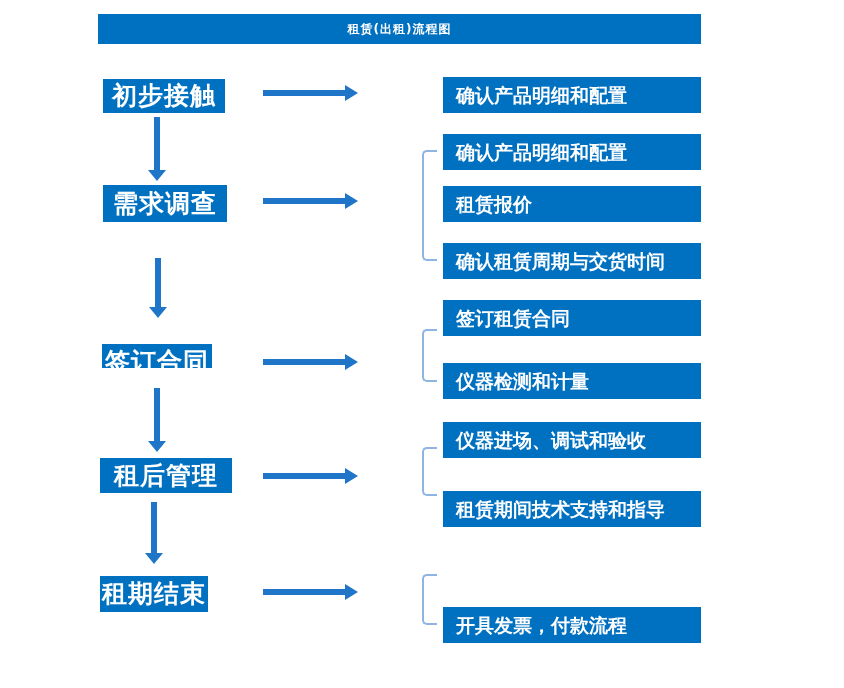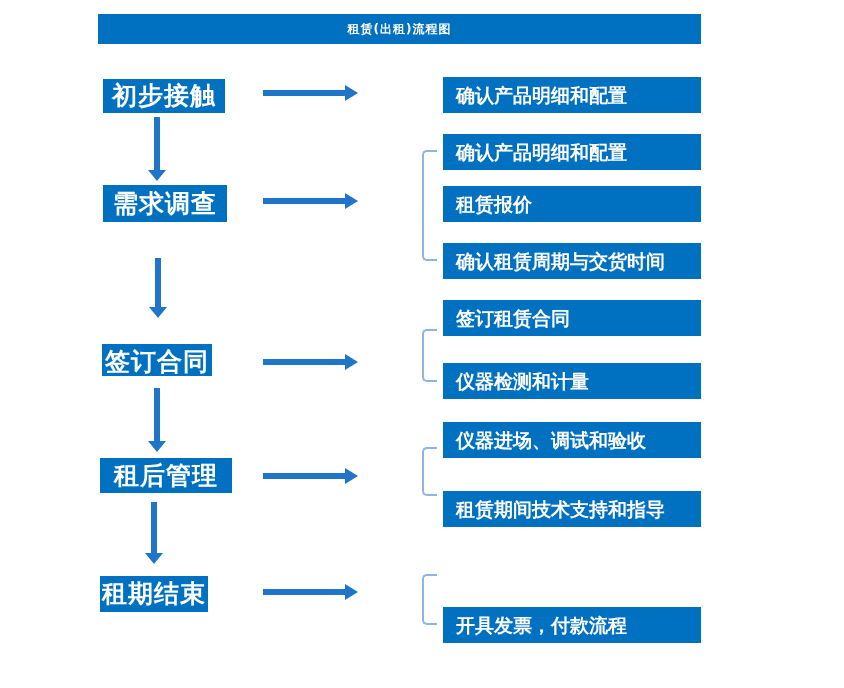--- a/index.html
+++ b/index.html
@@ -106,21 +106,21 @@
   <div class="bracket" style="top:150px;height:111px"></div>
   <div class="rbox" style="top:134px">确认产品明细和配置</div>
   <div class="rbox" style="top:186px">租赁报价</div>
   <div class="rbox" style="top:243px">确认租赁周期与交货时间</div>
 
   <div class="varrow" style="left:149px;top:258px;height:60px">
     <div class="shaft"></div>
     <div class="head"></div>
   </div>
 
-  <div class="lbox" style="left:102px;top:344px;width:110px;height:32px;line-height:36px">签订合同</div>
+  <div class="lbox" style="left:102px;top:344px;width:110px;height:24px;line-height:36px">签订合同</div>
   <div class="harrow" style="top:354px">
     <div class="shaft"></div>
     <div class="head"></div>
   </div>
   <div class="bracket" style="top:329px;height:53px"></div>
   <div class="rbox" style="top:300px">签订租赁合同</div>
   <div class="rbox" style="top:363px">仪器检测和计量</div>
 
   <div class="varrow" style="left:148px;top:388px;height:64px">
     <div class="shaft"></div>

